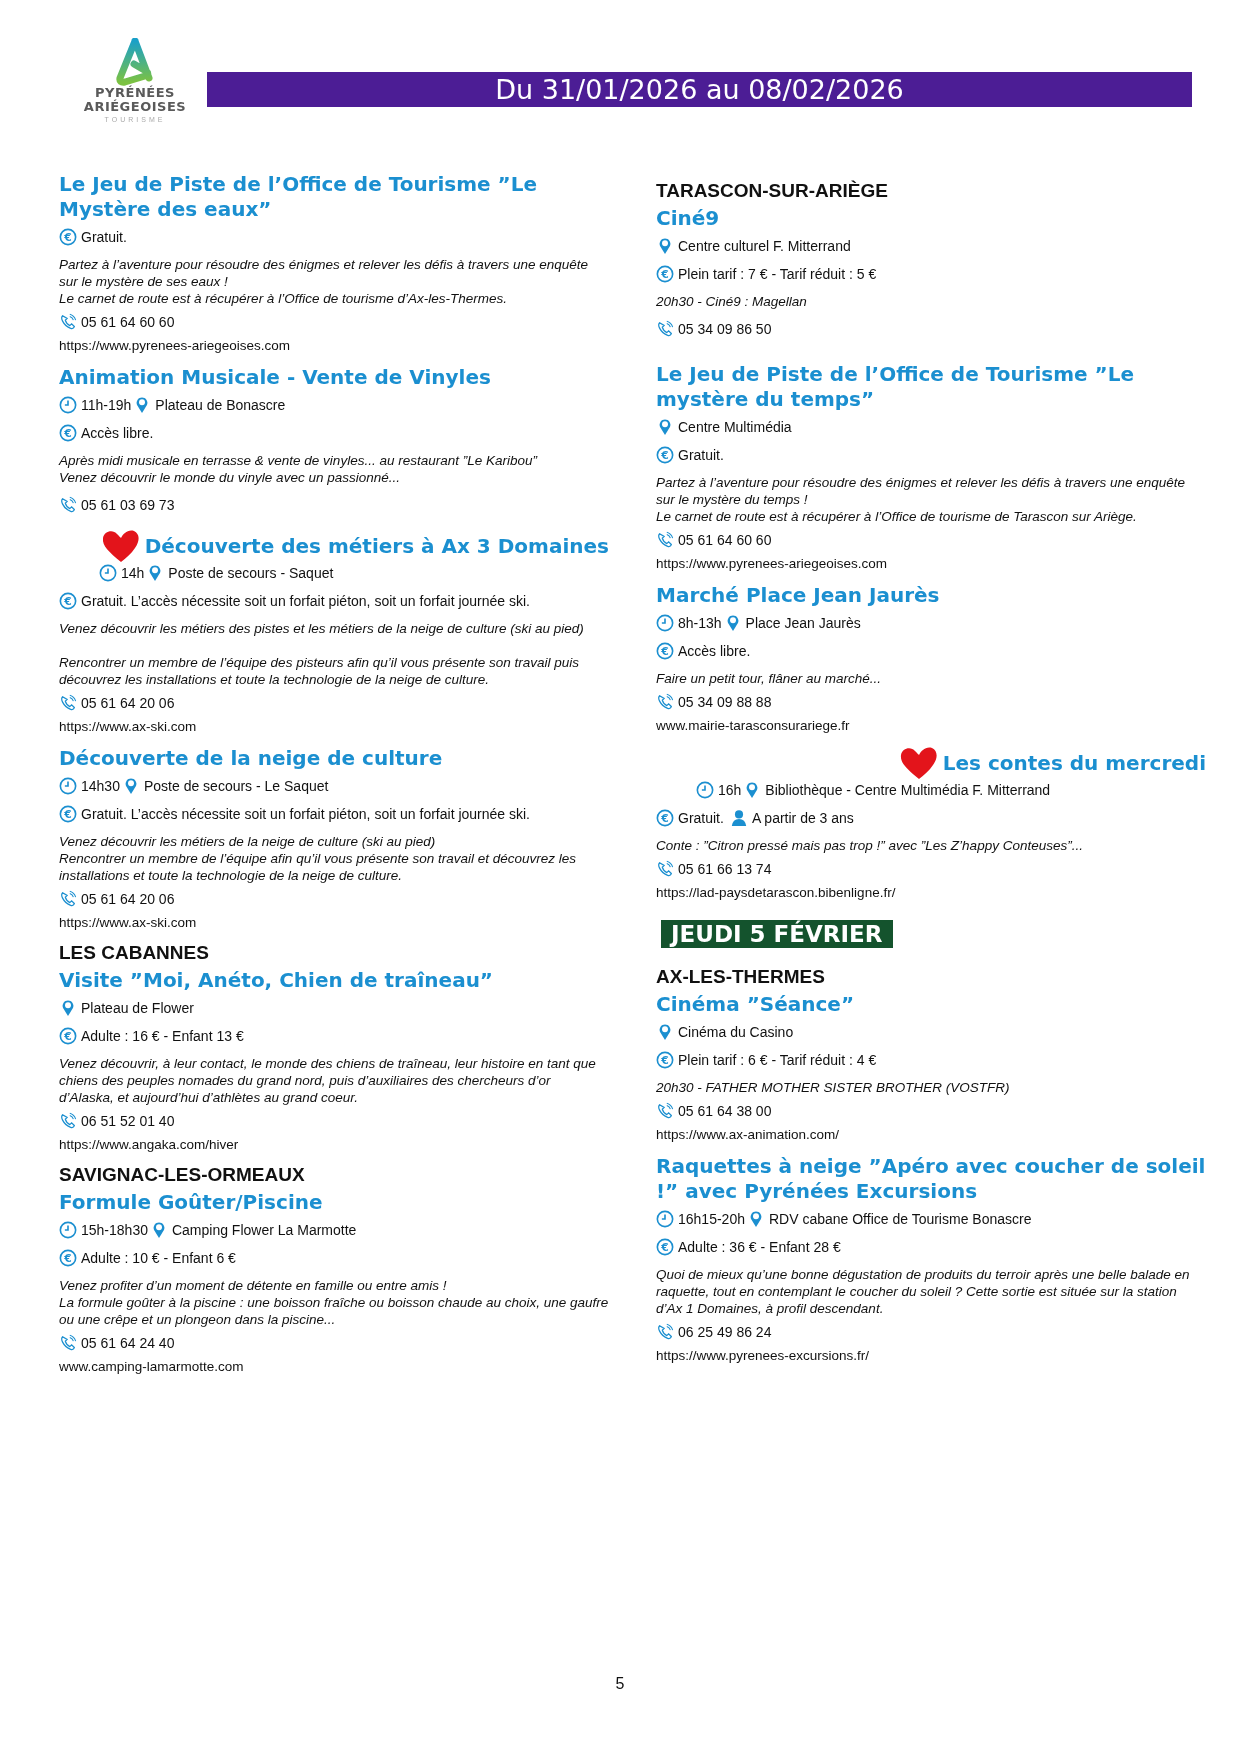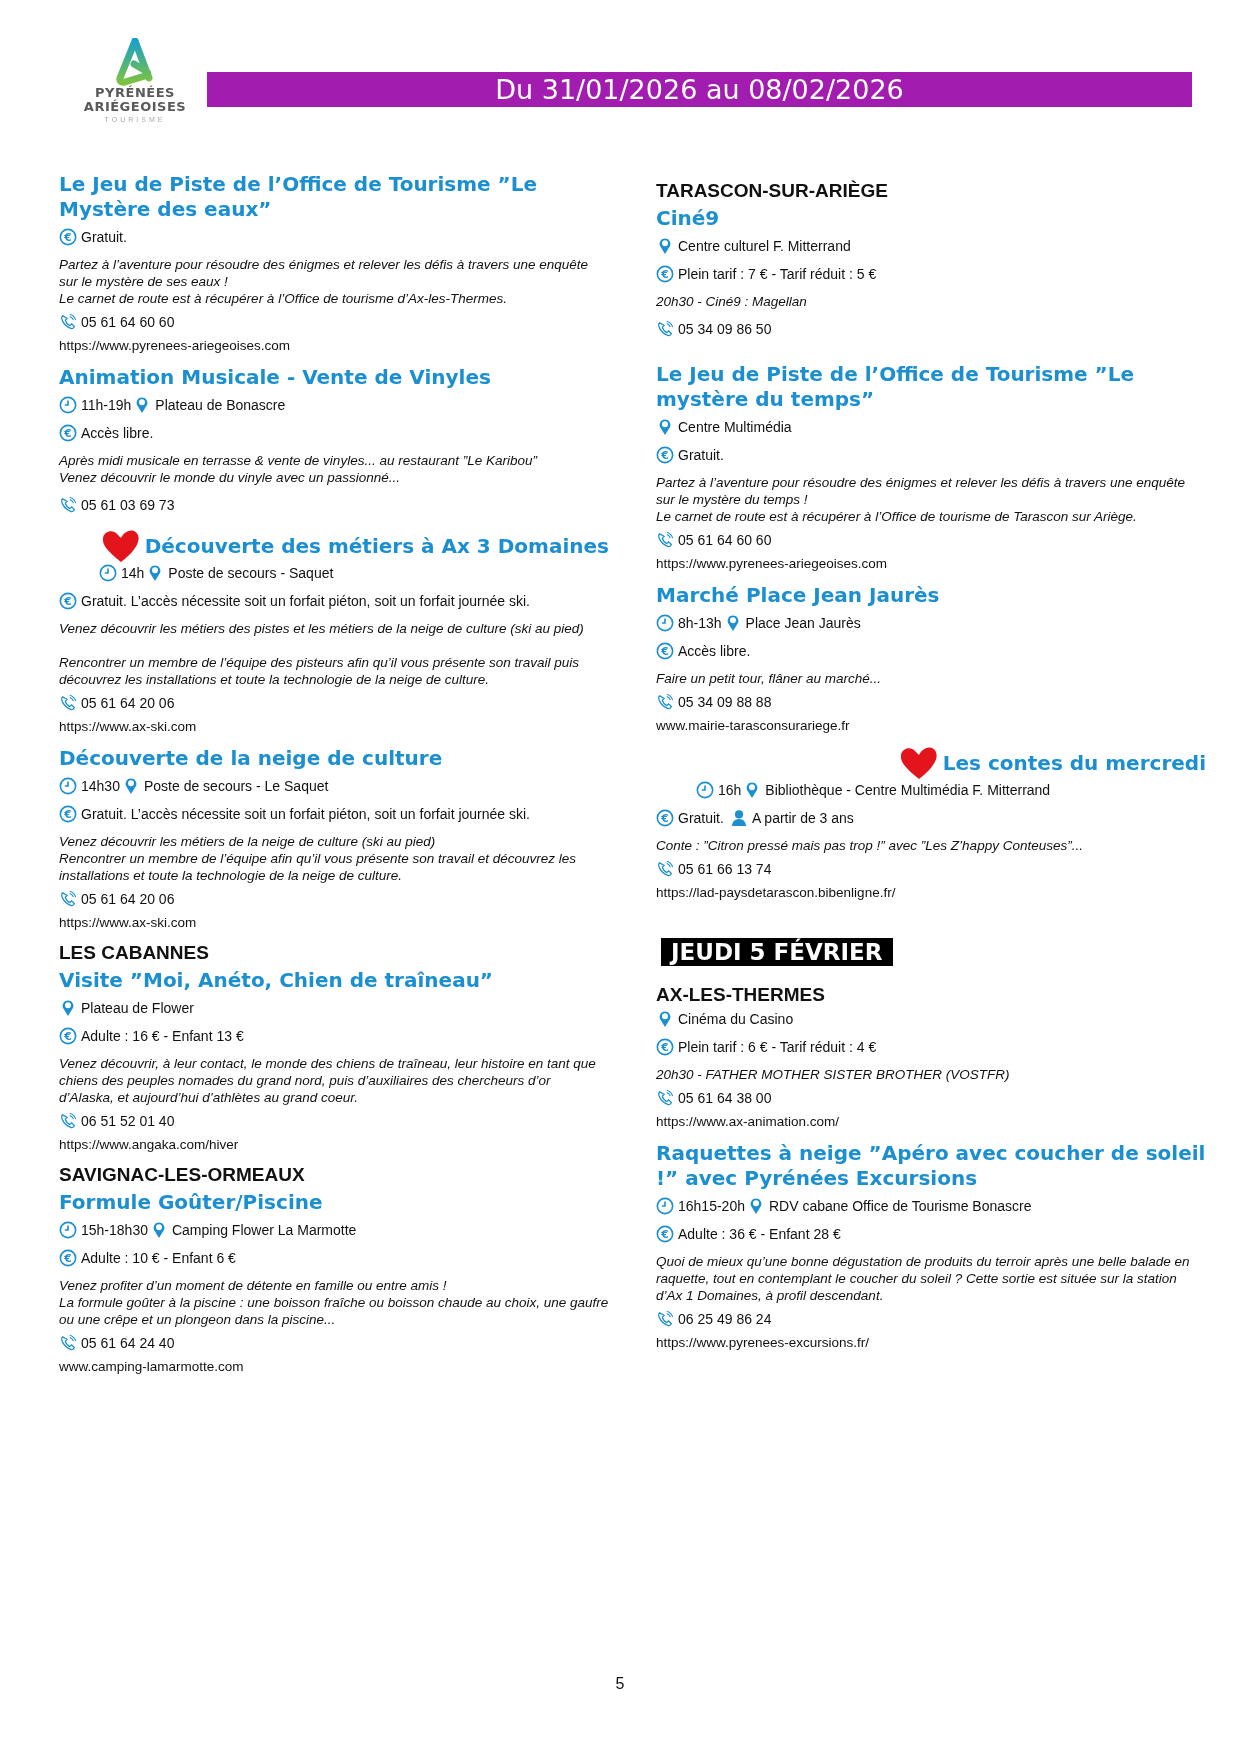--- a/index.html
+++ b/index.html
@@ -2,39 +2,39 @@
 <html><head>
 <meta charset="utf-8">
 <style>
   html, body { margin:0; padding:0; background:#fff; }
   body { width:1240px; height:1754px; position:relative; overflow:hidden;
          font-family:"Liberation Sans", sans-serif; color:#111; }
   .logo { position:absolute; left:70px; top:38px; width:130px; text-align:center; }
   .logo svg { display:block; margin:0 auto; }
   .logo .l1, .logo .l2 { font-family:"DejaVu Sans", sans-serif; font-size:13px; color:#5a5a5a; font-weight:bold; line-height:14px; letter-spacing:0.5px; }
   .logo .l3 { font-size:7px; color:#aaa; letter-spacing:3px; margin-top:2px; }
-  .banner { position:absolute; left:207px; top:72px; width:985px; height:35px; background:#a21caf;
+  .banner { position:absolute; left:207px; top:72px; width:985px; height:35px; background:#4c1d95;
             color:#fff; text-align:center; font-family:"DejaVu Sans", sans-serif; font-size:27px; line-height:35px; }
   .col { position:absolute; top:172px; width:550px; }
   .col.left { left:59px; }
   .col.right { left:656px; }
   .ev { margin-bottom:6px; }
   .title { color:#1b8fd0; font-family:"DejaVu Sans", sans-serif; font-weight:bold; font-size:20px; line-height:25px; margin:0 0 6px 0; }
   .town { font-family:Liberation Sans, sans-serif; font-weight:bold; font-size:19px; color:#111; margin:8px 0 4px 0; }
   .row { font-size:14px; line-height:18px; margin:0 0 10px 0; display:flex; align-items:center; }
   .row.tight { margin-bottom:6px; }
   .desc { font-size:13.5px; font-style:italic; line-height:17px; margin:0 0 6px 0; white-space:pre-line; }
   .url { font-size:13.5px; line-height:18px; margin:4px 0 10px 0; }
   .ic { display:inline-block; width:18px; height:18px; margin-right:4px; flex:0 0 auto; }
   .ic svg { width:18px; height:18px; display:block; }
   .indent { padding-left:40px; }
   .heart-title { display:flex; align-items:center;justify-content:flex-end; }
   .heart-title .heart { width:40px; height:36px; flex:0 0 auto; margin-left:-2px; margin-right:4px; }
-  .dayband { display:inline-block; background:#000000; color:#fff; font-family:"DejaVu Sans", sans-serif; font-weight:bold;
-             font-size:23px; padding:1px 10px; margin:28px 0 8px 5px; }
+  .dayband { display:inline-block; background:#14532d; color:#fff; font-family:"DejaVu Sans", sans-serif; font-weight:bold;
+             font-size:23px; padding:1px 10px; margin:10px 0 8px 5px; }
   .pagenum { position:absolute; left:0; width:1240px; top:1675px; text-align:center; font-size:16px; }
 </style>
 </head>
 <body>
 
 <div class="logo">
   <svg width="46" height="48" viewBox="0 0 46 48">
     <defs>
         <linearGradient id="lg" x1="0" y1="0" x2="0" y2="1">
           <stop offset="0" stop-color="#1aa0c8"></stop>
@@ -440,20 +440,21 @@
         </span>
       <span>05 61 66 13 74</span>
     </div>
     <div class="url" style="margin-bottom:8px">https://lad-paysdetarascon.bibenligne.fr/</div>
   </div>
 
   <div class="dayband">JEUDI 5 FÉVRIER</div>
   <div class="town" style="margin-top:10px">AX-LES-THERMES</div>
 
   <div class="ev">
+    <div class="title">Cinéma ”Séance”</div>
     <div class="row">
       <span class="ic">
           <svg viewBox="0 0 20 20">
             <path d="M10 19 L4.5 10 A6 6 0 1 1 15.5 10 Z" fill="#1b8fd0"></path>
             <circle cx="10" cy="7" r="3.3" fill="#fff"></circle>
           </svg>
         </span>
       <span>Cinéma du Casino</span>
     </div>
     <div class="row">

